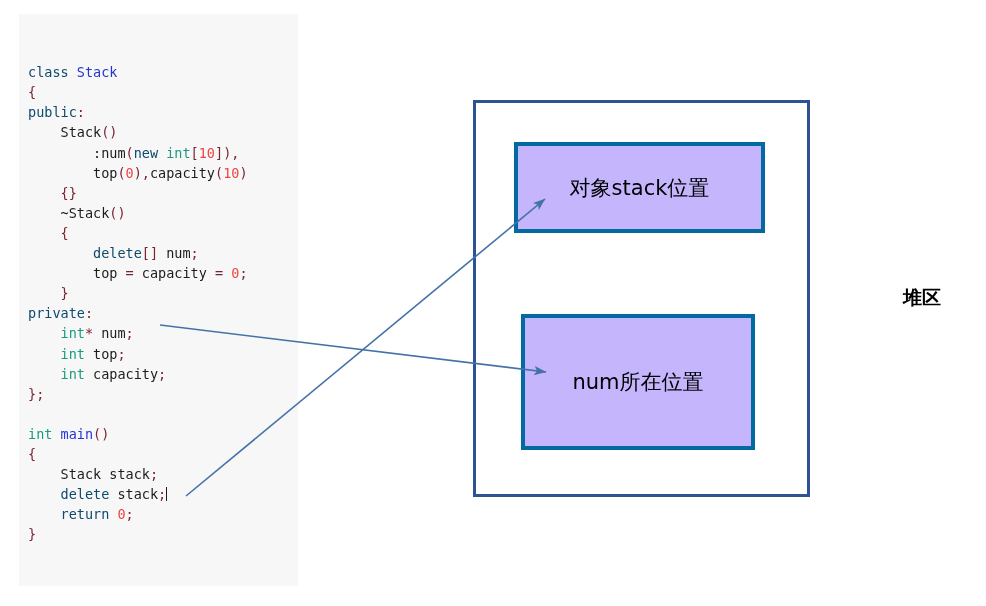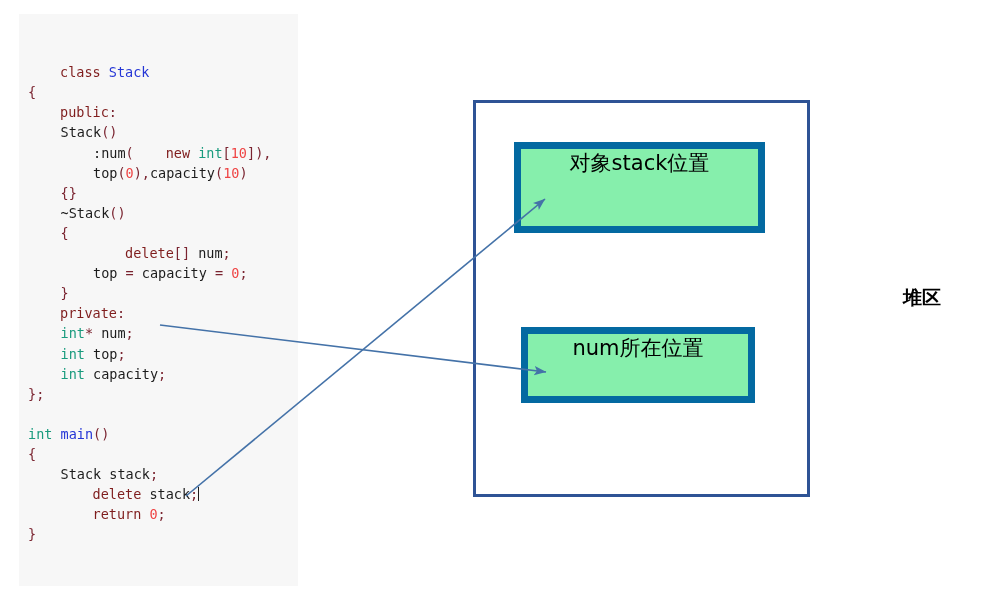--- a/index.html
+++ b/index.html
@@ -27,21 +27,21 @@
     padding: 8px 0 0 9px;
     font-family: "DejaVu Sans Mono", "Liberation Mono", monospace;
     font-size: 13.5px;
     line-height: 20.1px;
     white-space: pre;
     color: #1c1c1c;
   }
   .cl { display: block; height: 20.1px; }
 
   
-  .kw   { color: #7f1d1d; margin-left: 32px; }           
+  .kw   { color: #0c4a6e; }           
   .typ  { color: #1a9b7e; text-align: center; }           
   .cls  { color: #2435d6; }           
   .num  { color: #ef4444; }           
   .pun  { color: #7a2430; }           
   .pln  { color: #1c1c1c; }           
 
   .caret {
     display: inline-block;
     width: 1px;
     height: 14px;
@@ -55,41 +55,41 @@
     left: 473px;
     top: 100px;
     width: 337px;
     height: 397px;
     border: 3px solid #2e5395;
     box-sizing: border-box;
     background: transparent;
   }
   .inner-box {
     position: absolute;
-    border: 7px solid #0369a1;
+    border: 4px solid #0369a1;
     box-sizing: border-box;
-    background: #86efac;
+    background: #c4b5fd;
     display: flex;
-    align-items: flex-start;
+    align-items: center;
     justify-content: center;
     font-family: "DejaVu Sans", "Liberation Sans", sans-serif;
     font-size: 21px;
     color: #000000;
   }
   #object-stack-box {
     left: 514px;
     top: 142px;
     width: 251px;
     height: 91px;
   }
   #num-location-box {
     left: 521px;
-    top: 327px;
+    top: 314px;
     width: 234px;
-    height: 76px;
+    height: 136px;
   }
   #heap-region-label {
     position: absolute;
     left: 903px;
     top: 285px;
     font-family: "DejaVu Sans", "Liberation Sans", sans-serif;
     font-size: 19px;
     color: #000000;
     white-space: nowrap;
     font-weight: bold;

